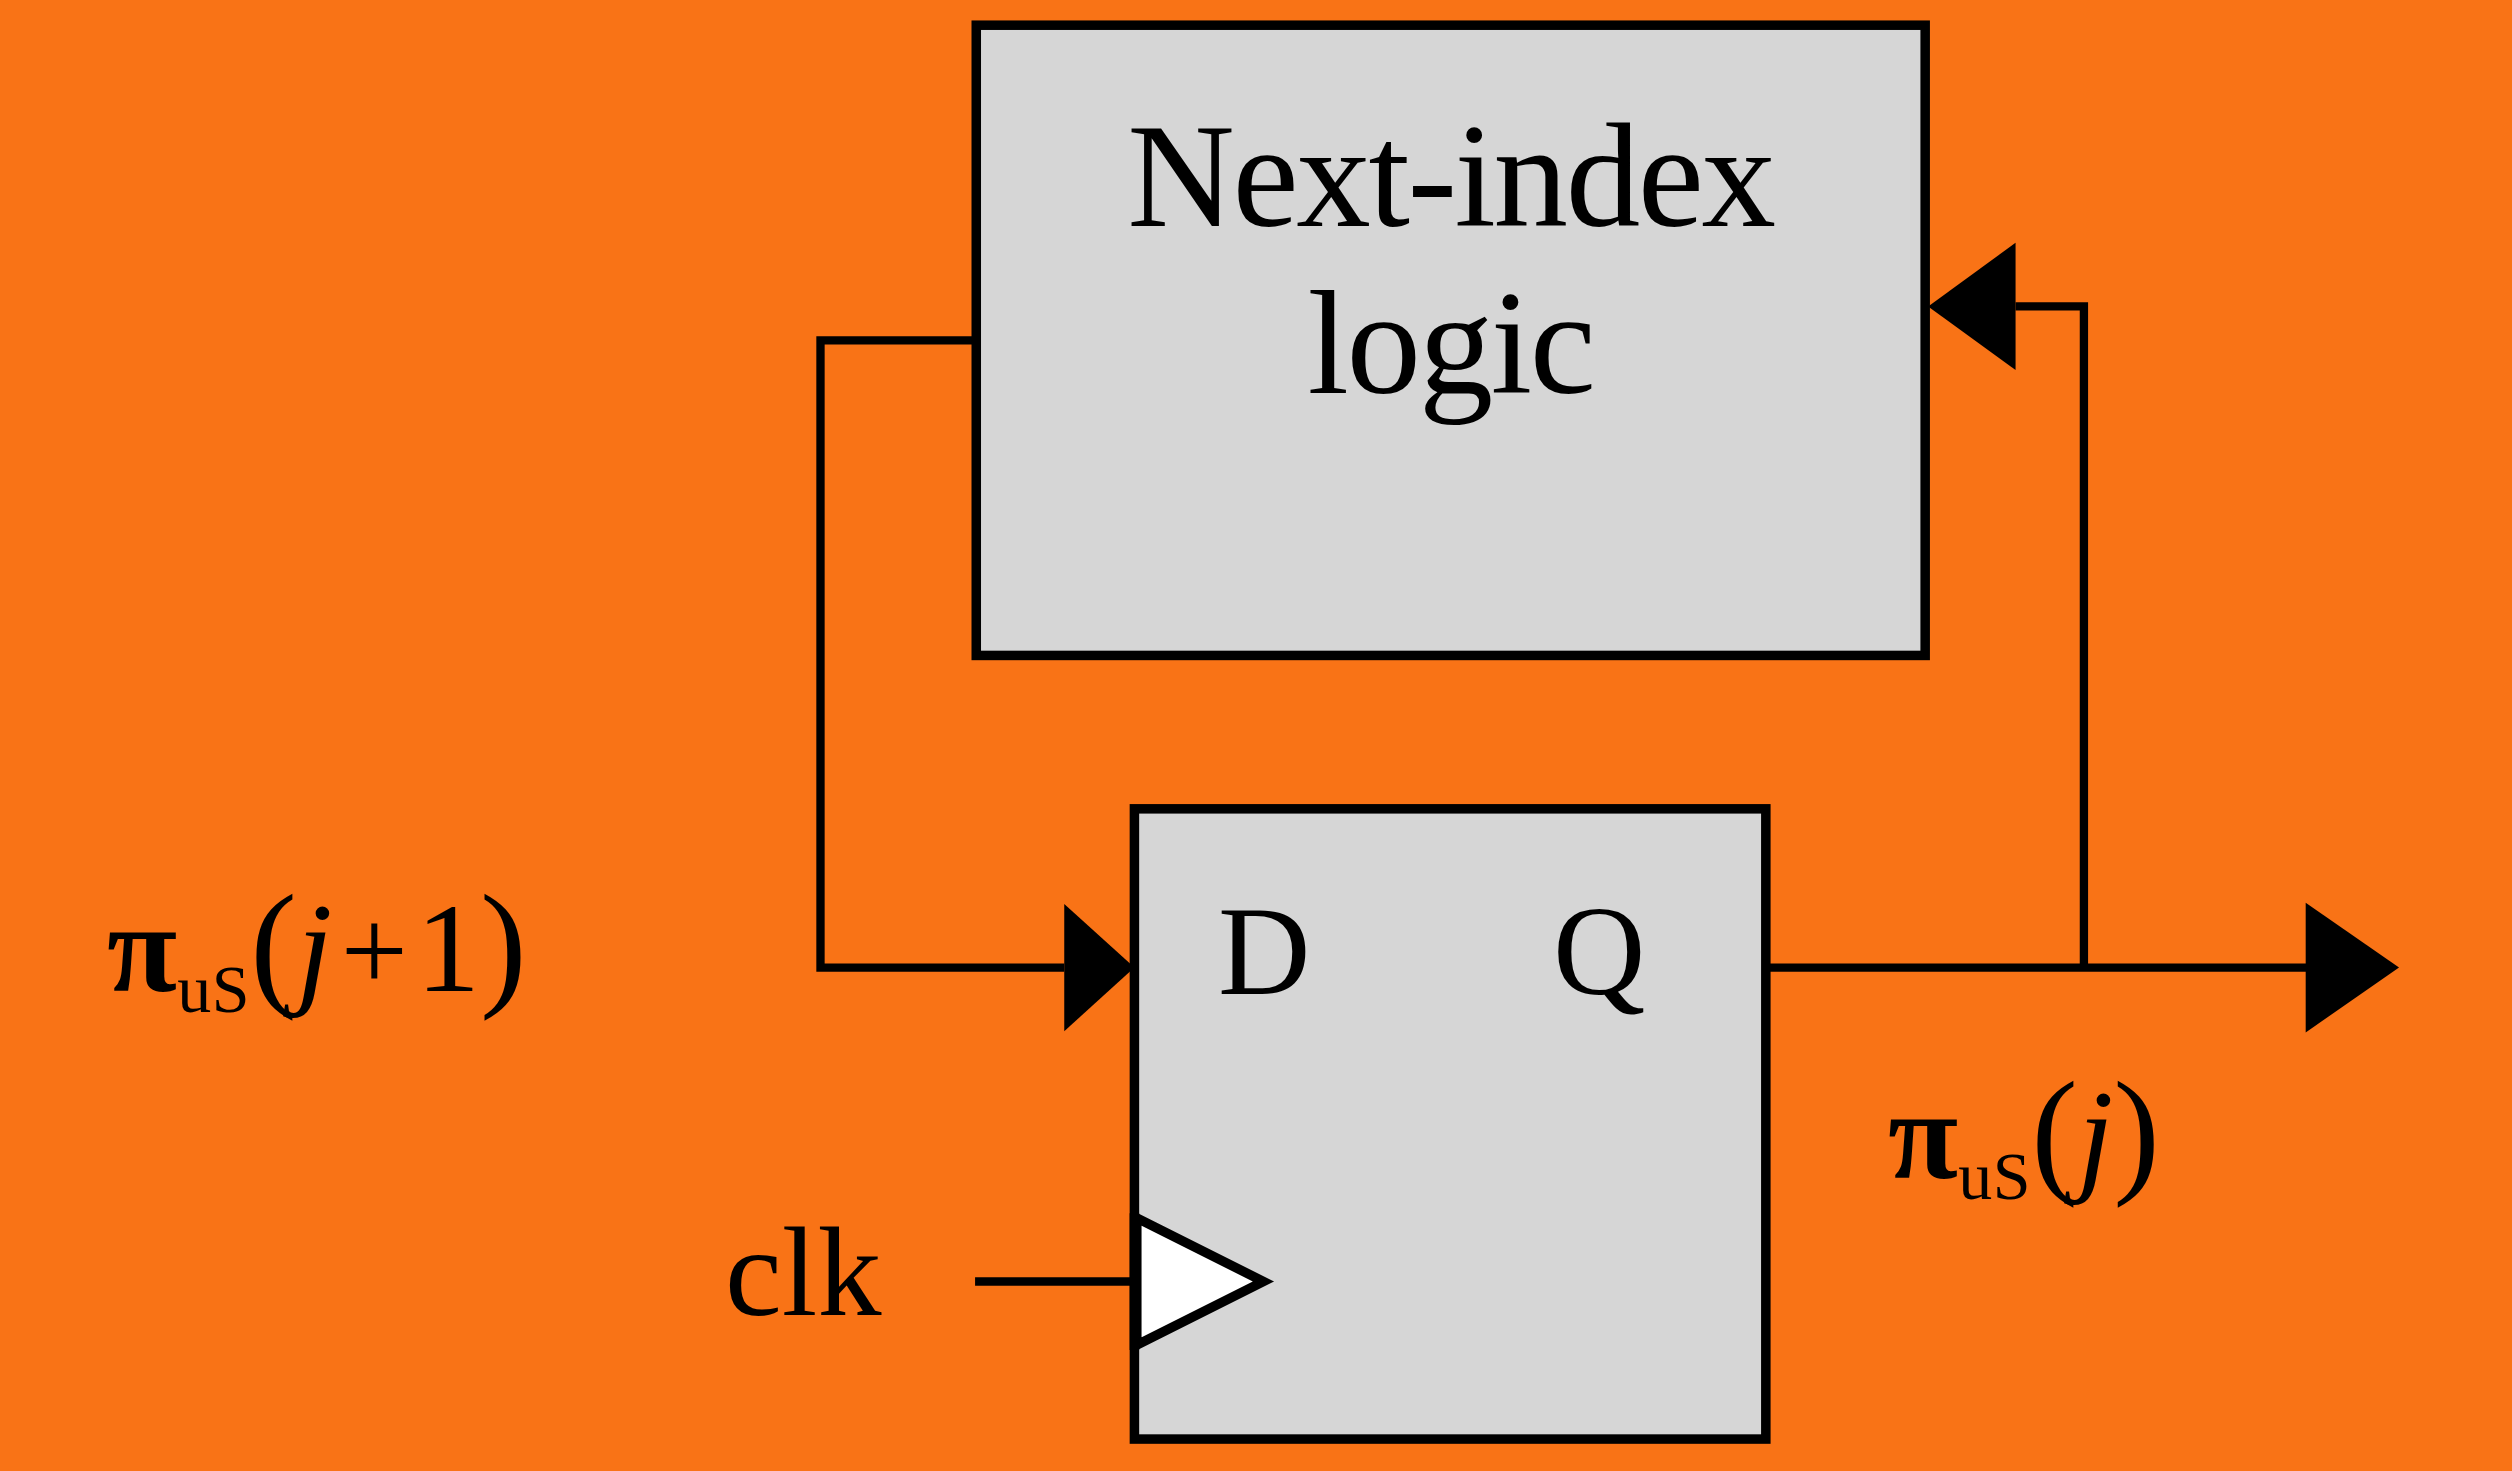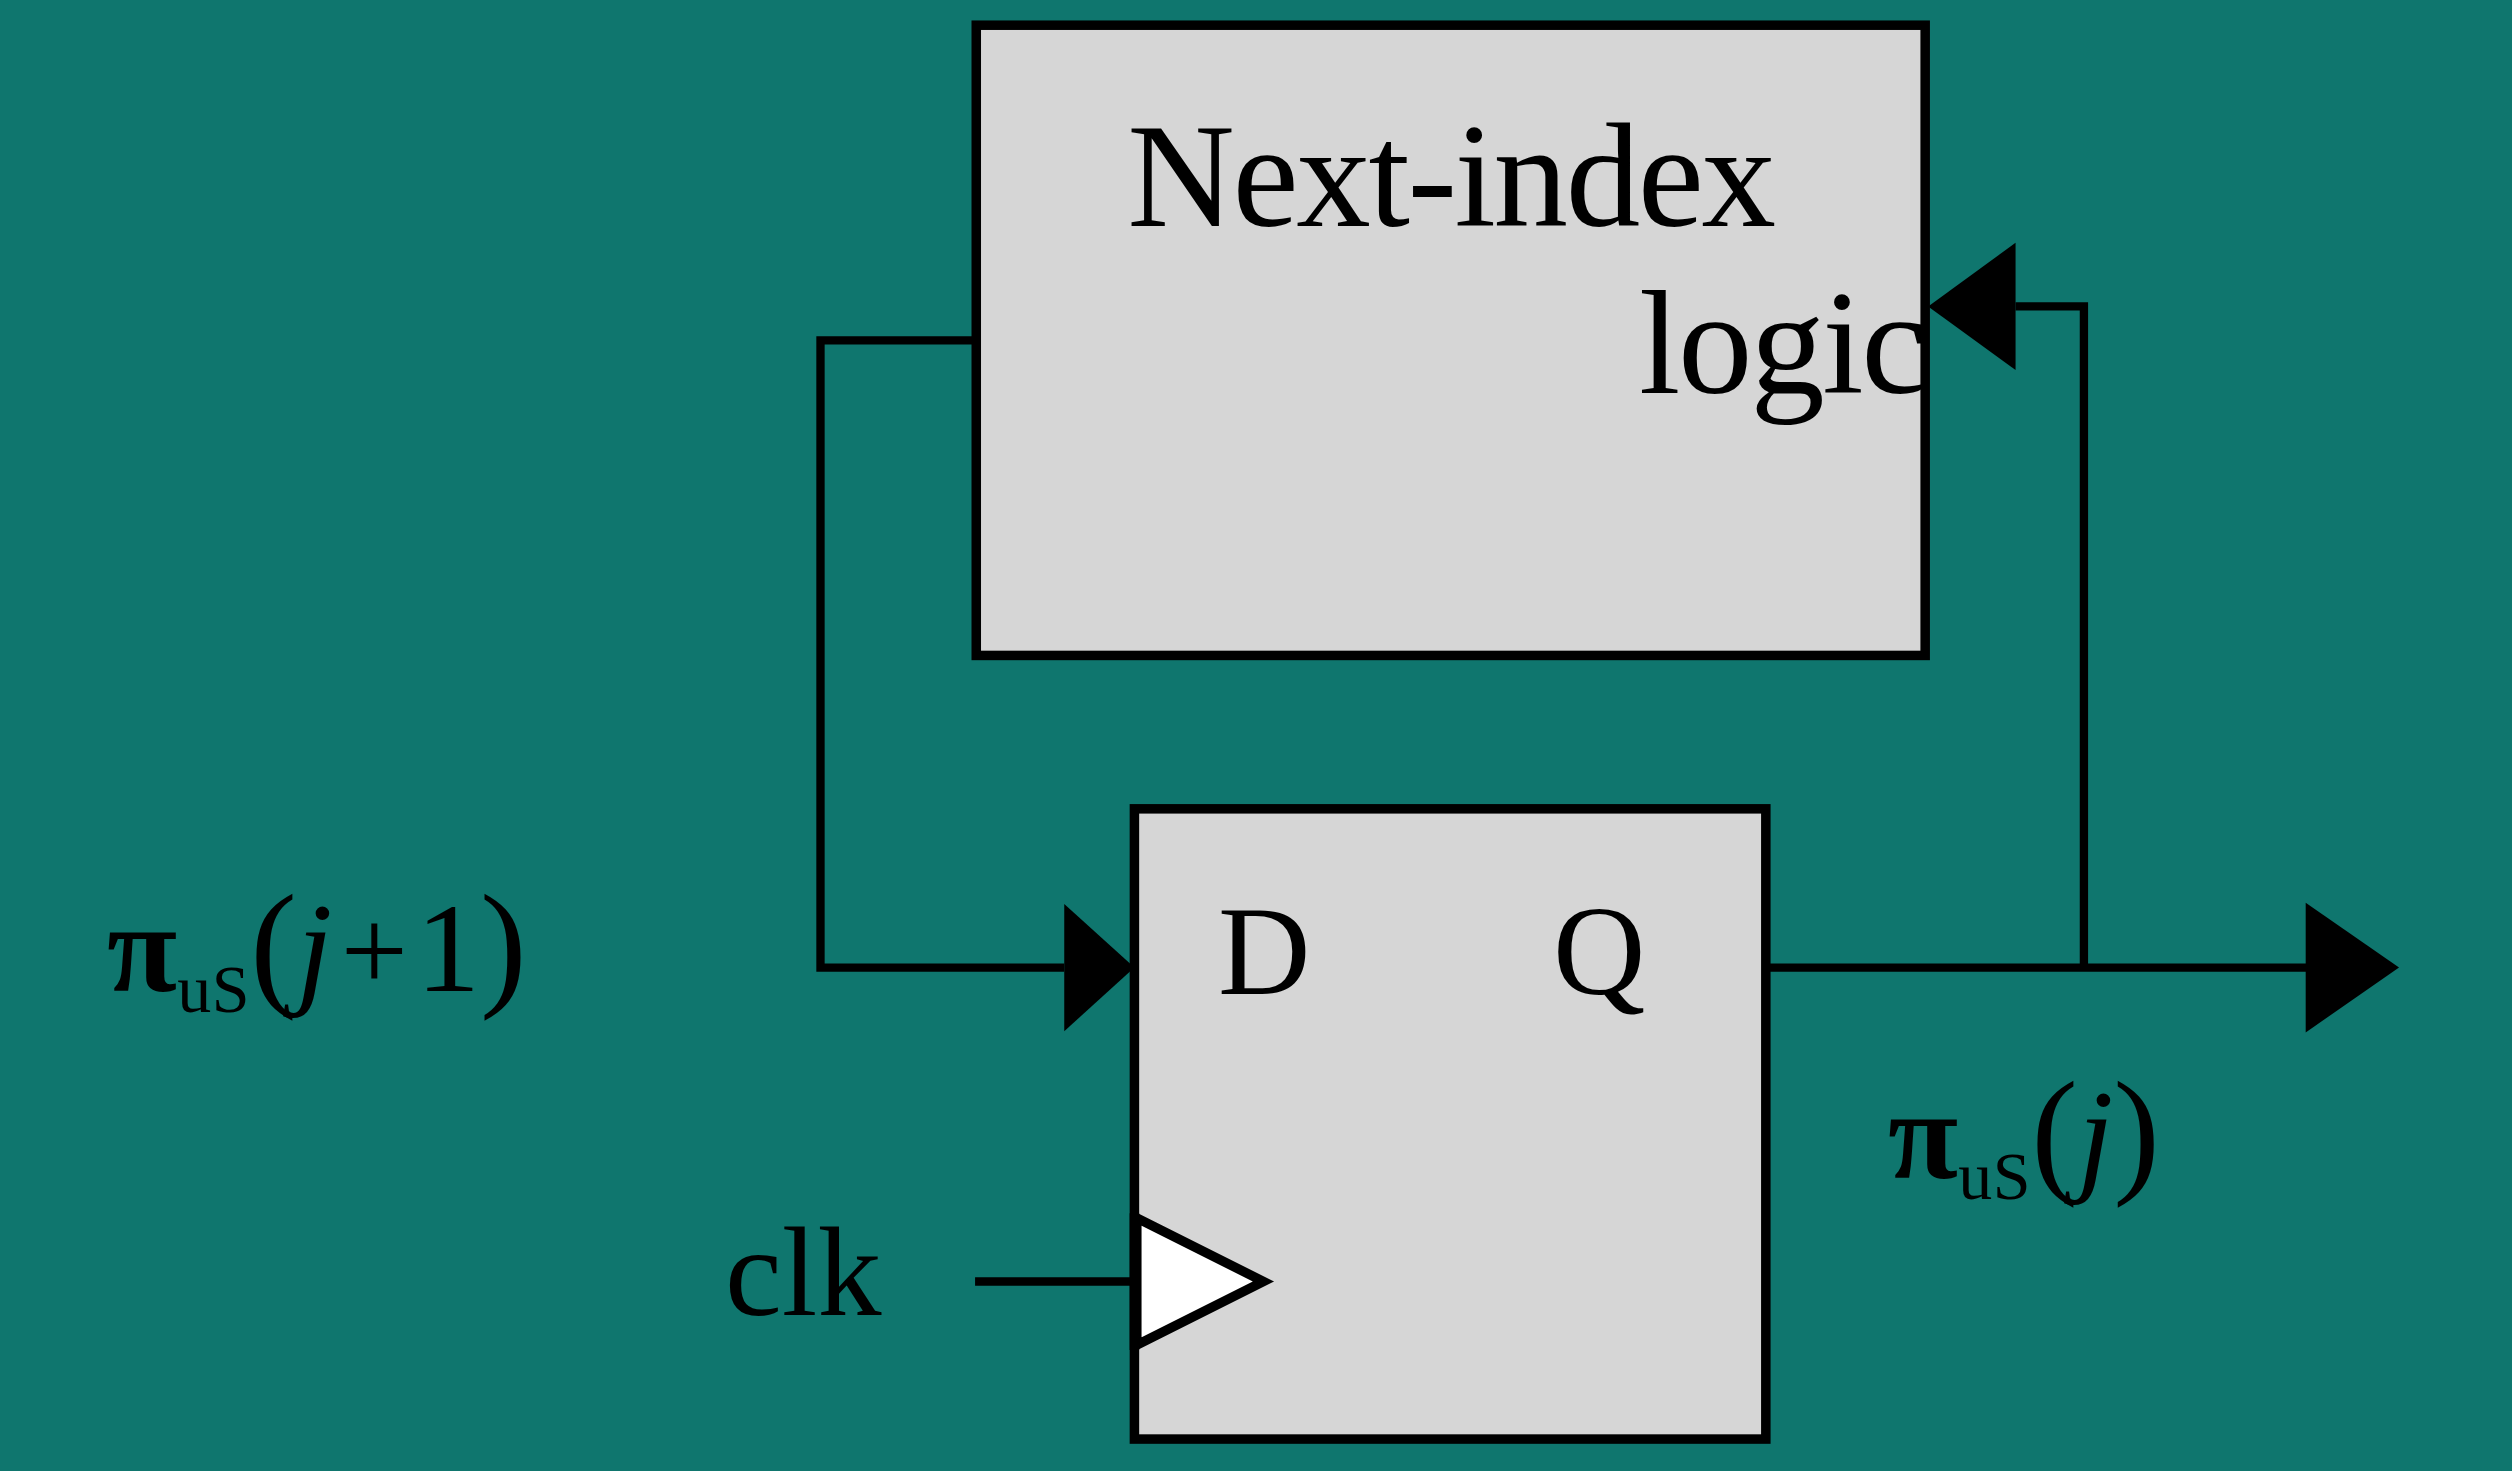--- a/index.html
+++ b/index.html
@@ -7,21 +7,21 @@
     padding: 0;
     background: #ffffff;
   }
   body {
     font-family: "Liberation Serif", "DejaVu Serif", serif;
   }
   #canvas {
     position: relative;
     width: 2512px;
     height: 1472px;
-    background: #0f766e;
+    background: #f97316;
     overflow: hidden;
   }
   #diagram-svg {
     position: absolute;
     top: 0;
     left: 0;
     width: 2512px;
     height: 1472px;
   }
   .blk-label {
@@ -34,21 +34,21 @@
   }
   
   #nil-text {
     left: 976px;
     top: 101px;
     width: 949px;
     text-align: center;
     font-size: 149px;
     letter-spacing: -2.4px;
   }
-  #nil-text .line2 { display:block; margin-top: 18px; text-align: right; }
+  #nil-text .line2 { display:block; margin-top: 18px; }
 
   
   #d-label {
     left: 1218px;
     top: 887px;
     font-size: 128px;
   }
   #q-label {
     left: 1553px;
     top: 887px;

